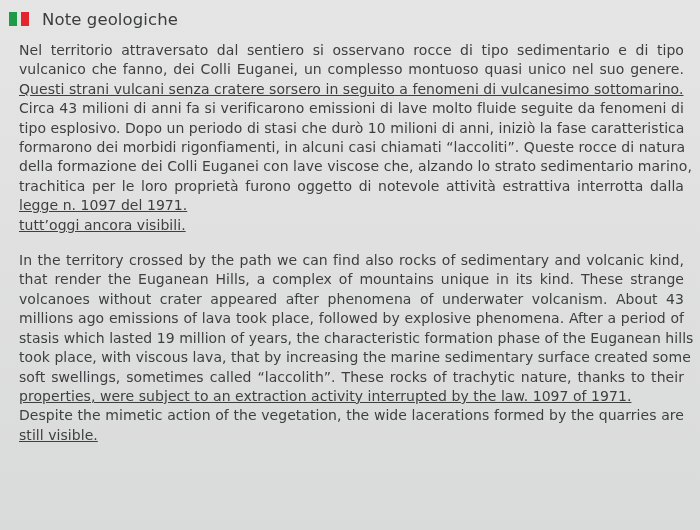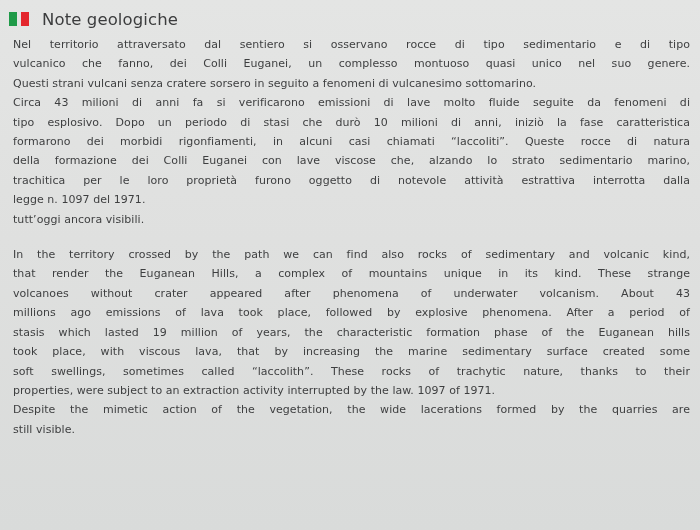--- a/index.html
+++ b/index.html
@@ -59,36 +59,37 @@
       display: block;
       width: 24px;
       height: 14px;
     }
     .heading-text {
       font-size: 16.5px;
       color: #3b3c3d;
       letter-spacing: 0.1px;
     }
     .body-text {
-      font-size: 11px;
+      font-size: 14px;
       line-height: 19.4px;
       text-align: justify;
       text-align-last: left;
       color: #3e3f40;
-      margin: 4px;
+      margin: 10px;
       letter-spacing: 0.05px;
     }
     .line {
       display: block;
       white-space: nowrap;
       text-align: justify;
       text-align-last: justify;
     }
     .line.last {
       text-align-last: left;
+      text-decoration: underline;
     }
   </style>
 </head>
 <body>
 
 <div class="panel">
 
   <section class="section it">
     <div class="heading">
       <span class="flag flag-it">

